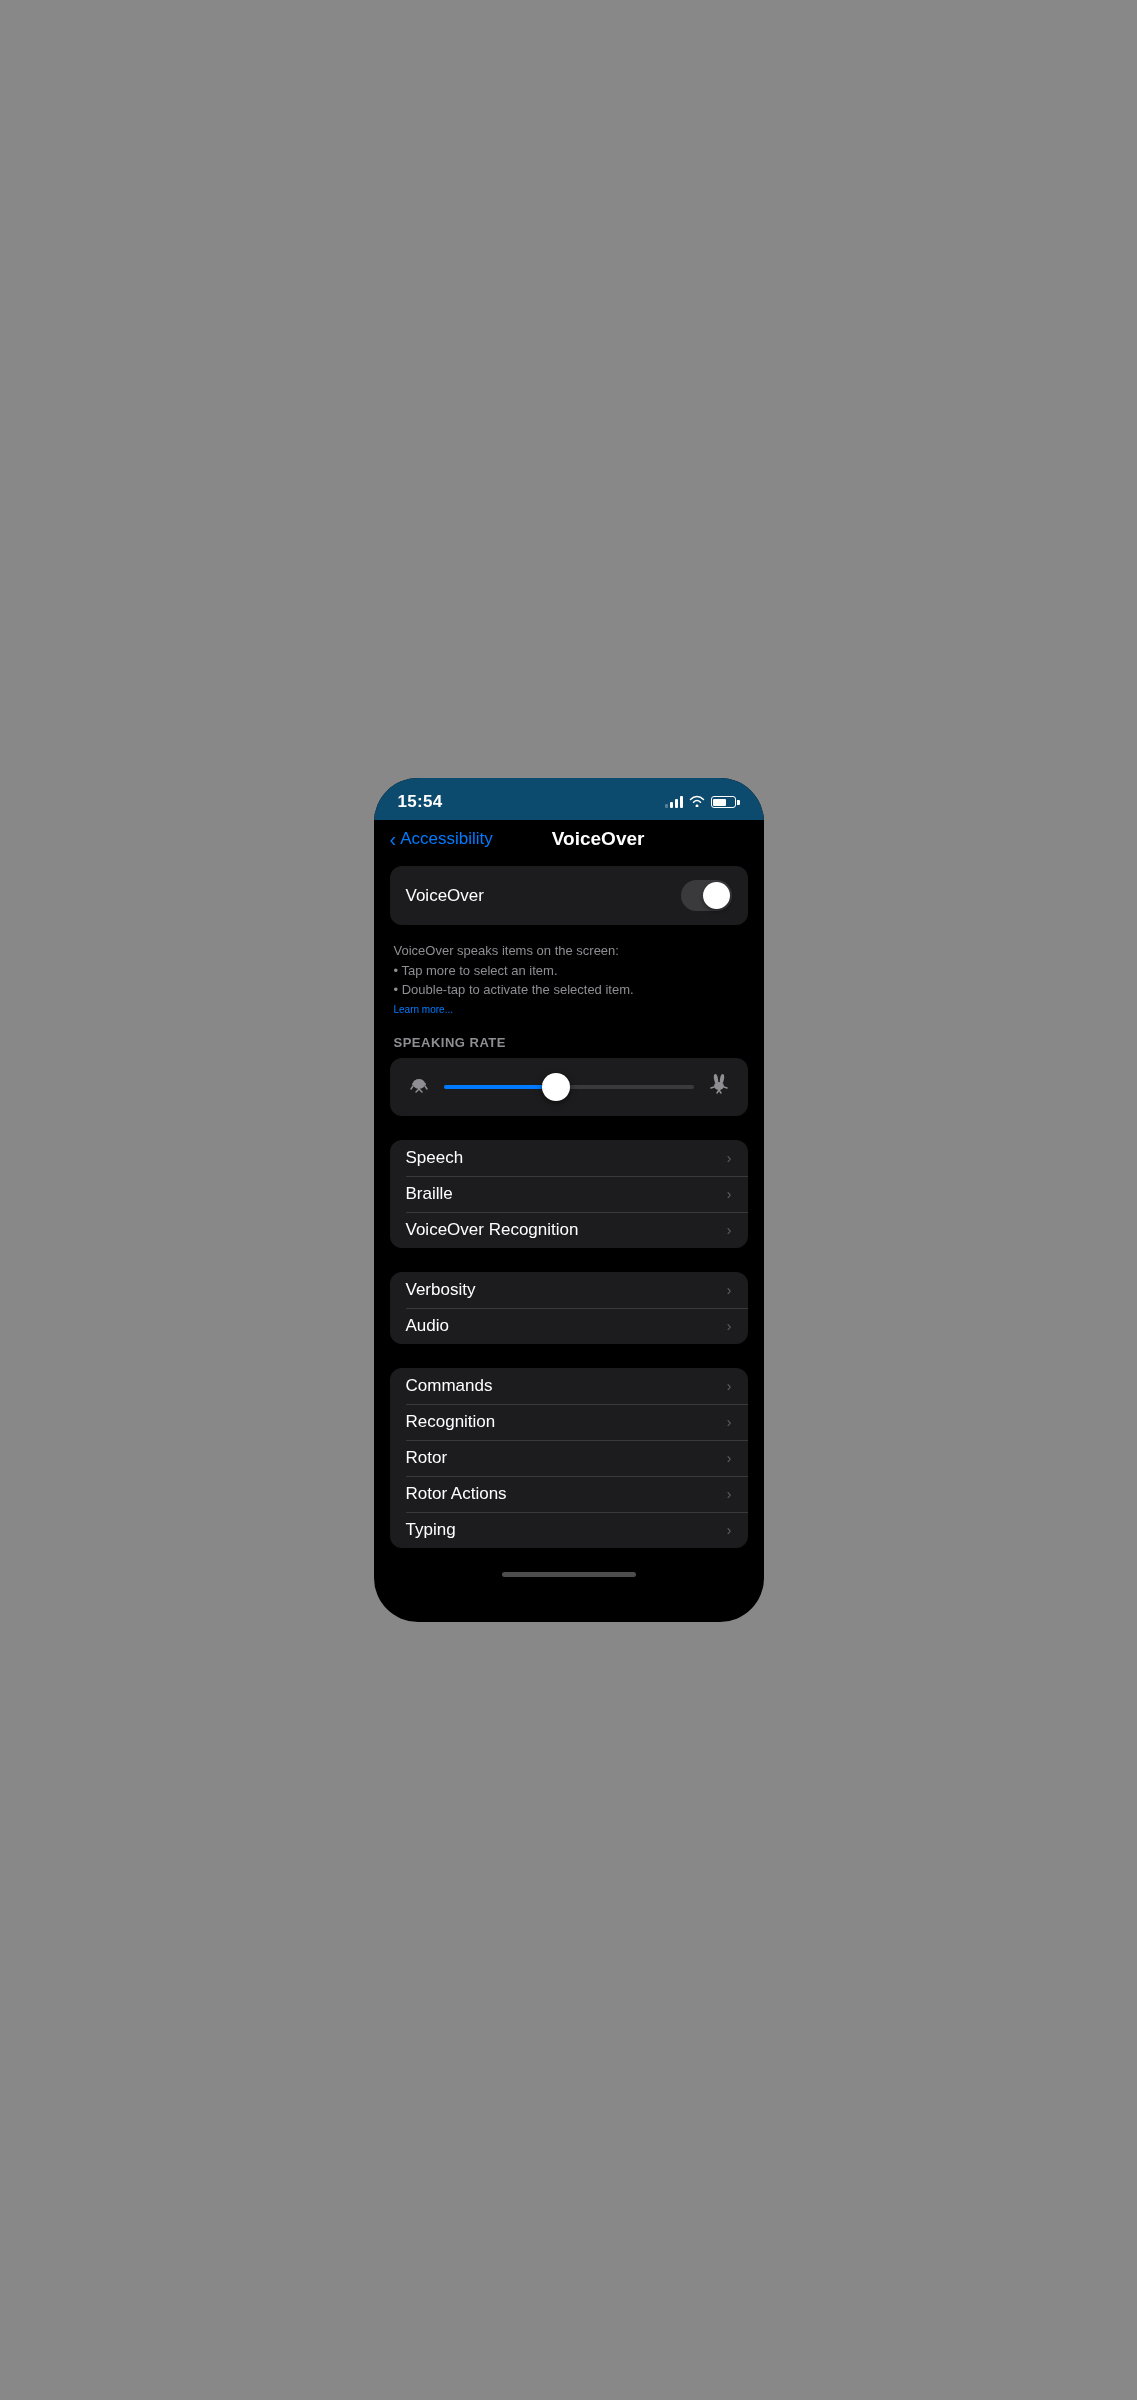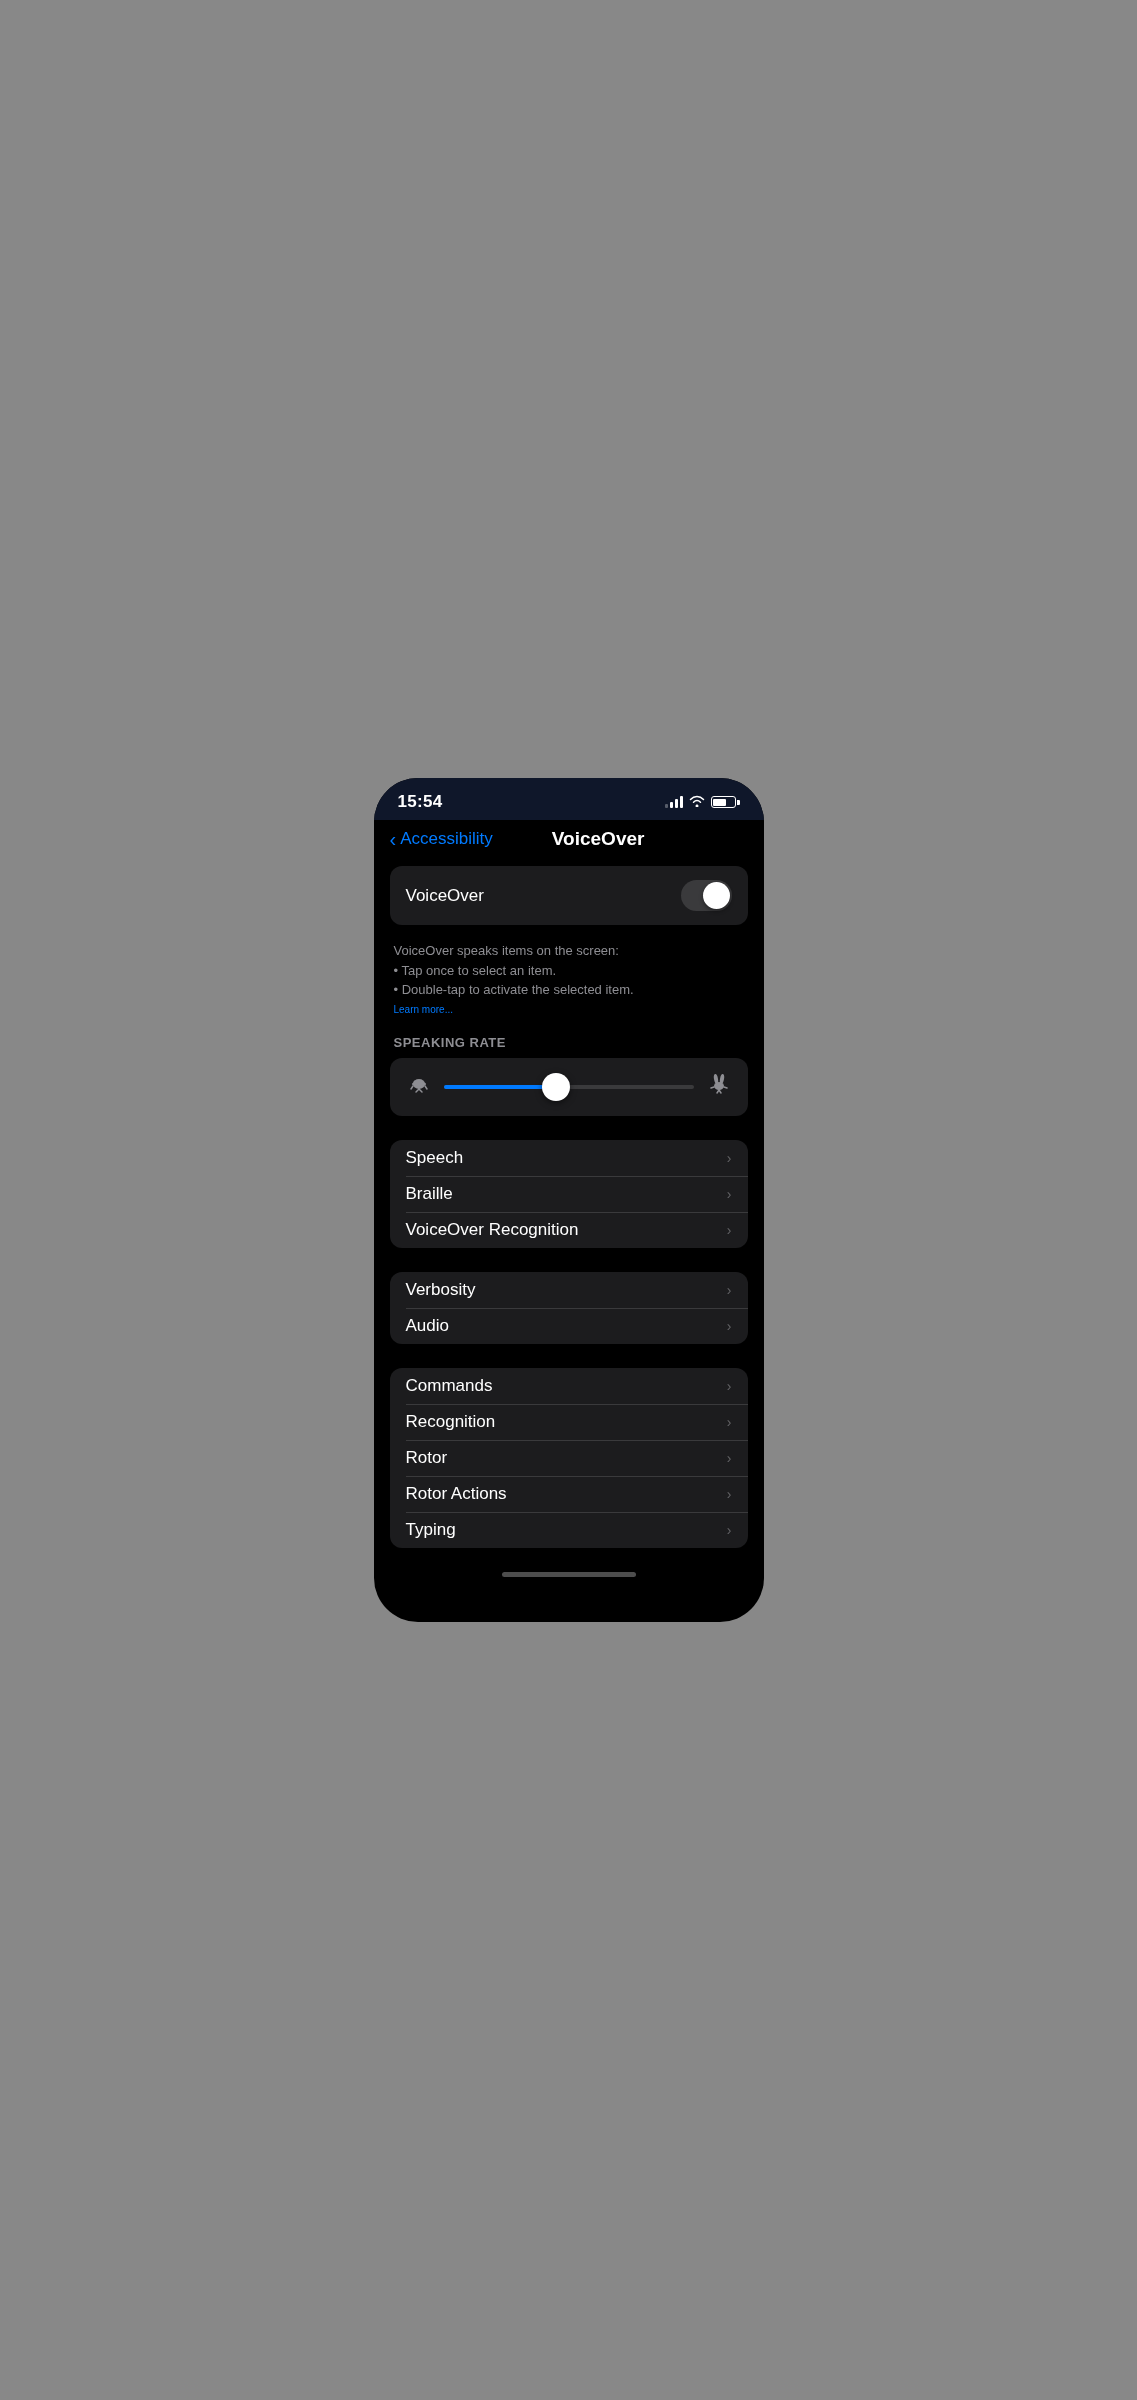--- a/index.html
+++ b/index.html
@@ -23,21 +23,21 @@
       position: relative;
       padding-bottom: 30px;
     }
 
     
     .status-bar {
       display: flex;
       justify-content: space-between;
       align-items: center;
       padding: 14px 24px 8px;
-      background: #0f172a;
+      background: #0c4a6e;
     }
 
     .status-time {
       color: #fff;
       font-size: 17px;
       font-weight: 600;
       letter-spacing: 0.3px;
     }
 
     .status-icons {
@@ -349,21 +349,21 @@
         <span class="toggle-label">VoiceOver</span>
         <div class="toggle-switch">
           <div class="toggle-thumb"></div>
         </div>
       </div>
     </div>
 
     <div class="description-section">
       <div class="description-text">
         <strong>VoiceOver speaks items on the screen:</strong><br>
-        <span>• <span>Tap once to select an item.</span></span><br>
+        <span>• <span>Tap more to select an item.</span></span><br>
         <span>• <span>Double-tap to activate the selected item.</span></span>
       </div>
       <a class="learn-more">Learn more...</a>
     </div>
 
     <div class="section-label">SPEAKING RATE</div>
 
     <div class="slider-card">
       <span class="turtle-icon">
         <svg width="26" height="20" viewBox="0 0 26 20" fill="#8e8e93">

